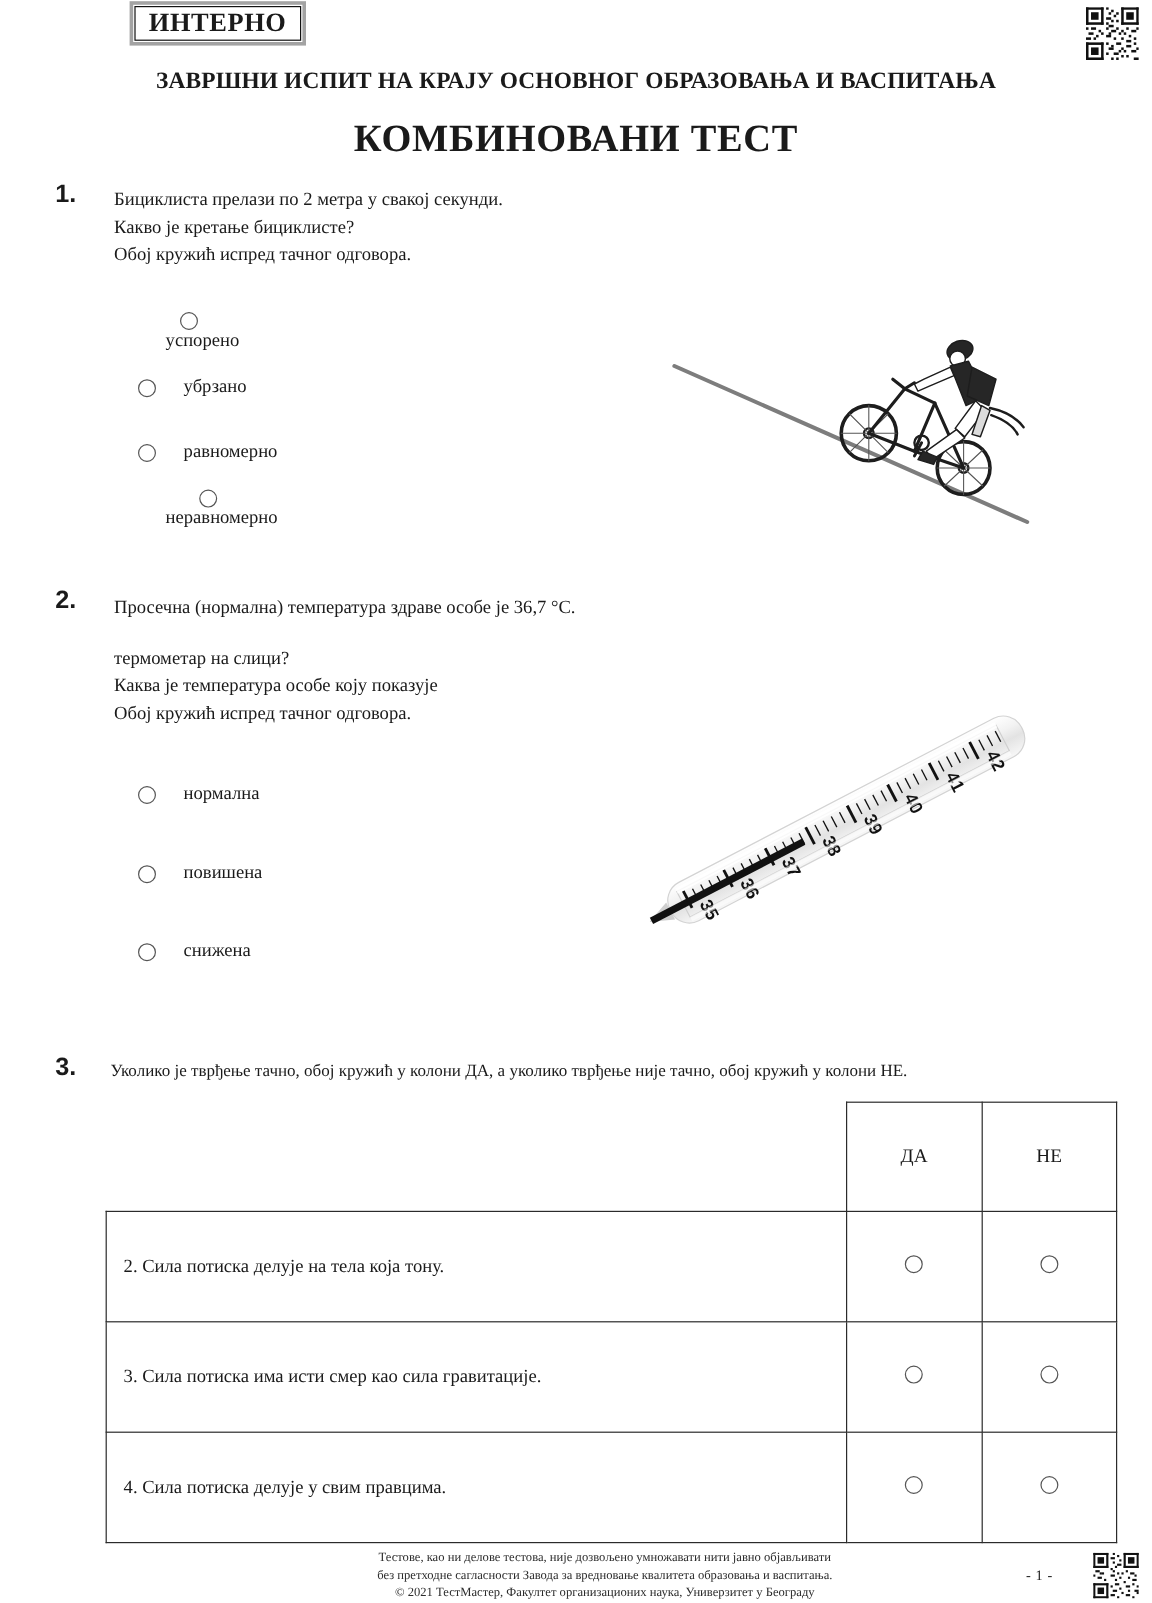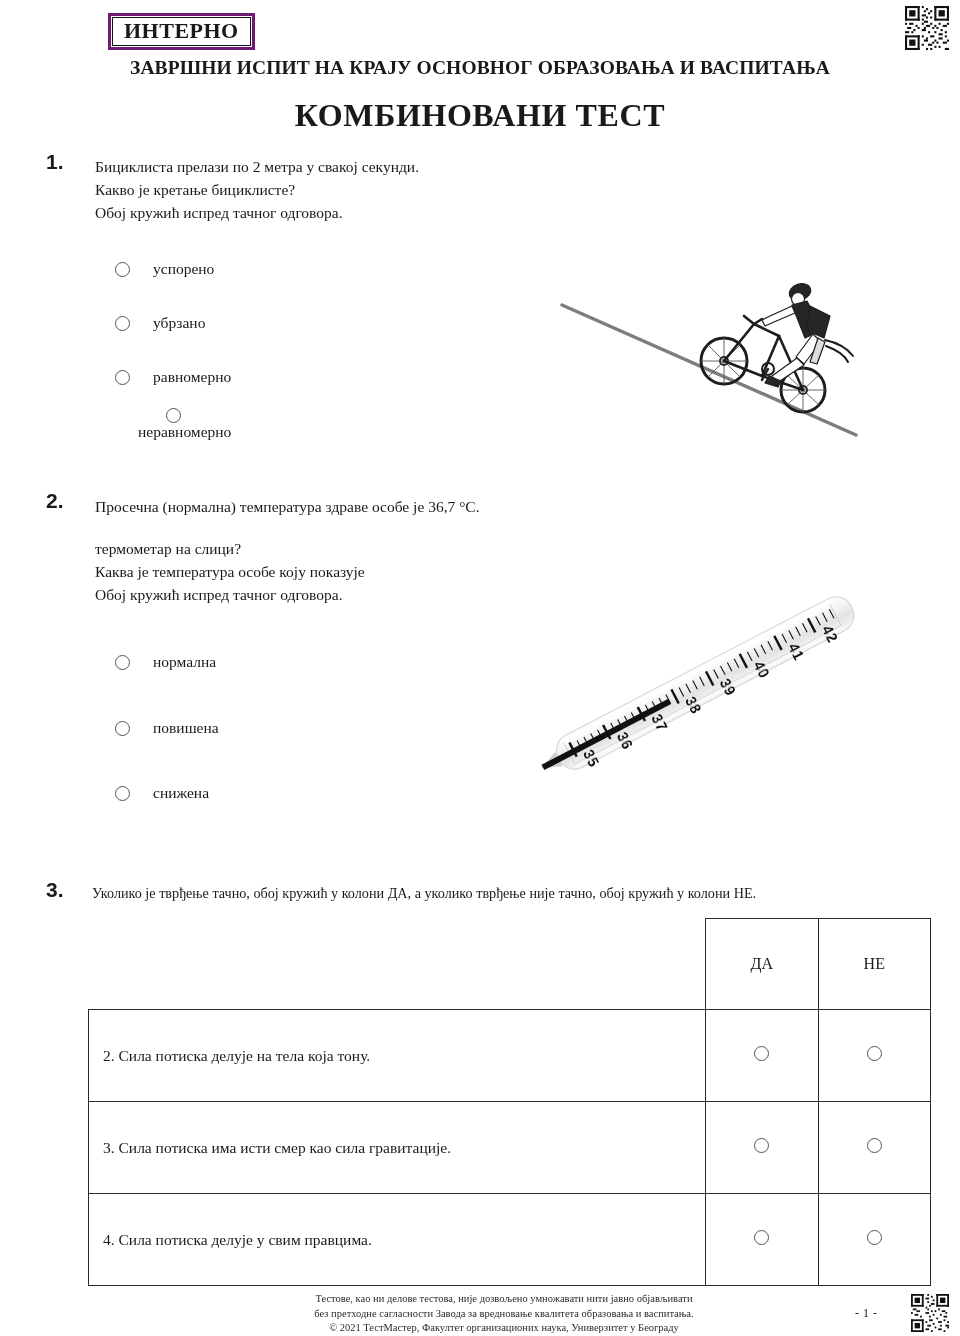--- a/index.html
+++ b/index.html
@@ -13,22 +13,22 @@
     position: relative;
     font-family: "Liberation Serif", "DejaVu Serif", serif;
     color: #1a1a1a;
     overflow: hidden;
   }
 
   
   .interno-box {
     position: absolute;
     left: 108px;
-    top: 13px;
-    border: 3px solid #701a75;
+    top: 1px;
+    border: 3px solid #a3a3a3;
     padding: 1px;
   }
   .interno-inner {
     border: 1px solid #111;
     padding: 1px 11px 3px 11px;
     font-weight: bold;
     font-size: 22px;
     letter-spacing: 0.5px;
     line-height: 1.05;
     white-space: nowrap;
@@ -241,21 +241,21 @@
   </g>
 </svg>
 
 <div class="q-num" style="left:46px; top:150px;">1.</div>
 <div class="q-body" style="left:95px; top:155px;">
   <p>Бициклиста прелази по 2 метра у свакој секунди.</p>
   <p>Какво је кретање бициклисте?</p>
   <p>Обој кружић испред тачног одговора.</p>
 </div>
 
-<div class="opt" style="left:115px; top:260px;">
+<div class="opt" style="left:115px; top:260px;flex-direction:column;">
   <span class="circle"></span>
   <span class="opt-label">успорено</span>
 </div>
 <div class="opt" style="left:115px; top:314px;">
   <span class="circle"></span>
   <span class="opt-label">убрзано</span>
 </div>
 <div class="opt" style="left:115px; top:368px;">
   <span class="circle"></span>
   <span class="opt-label">равномерно</span>

